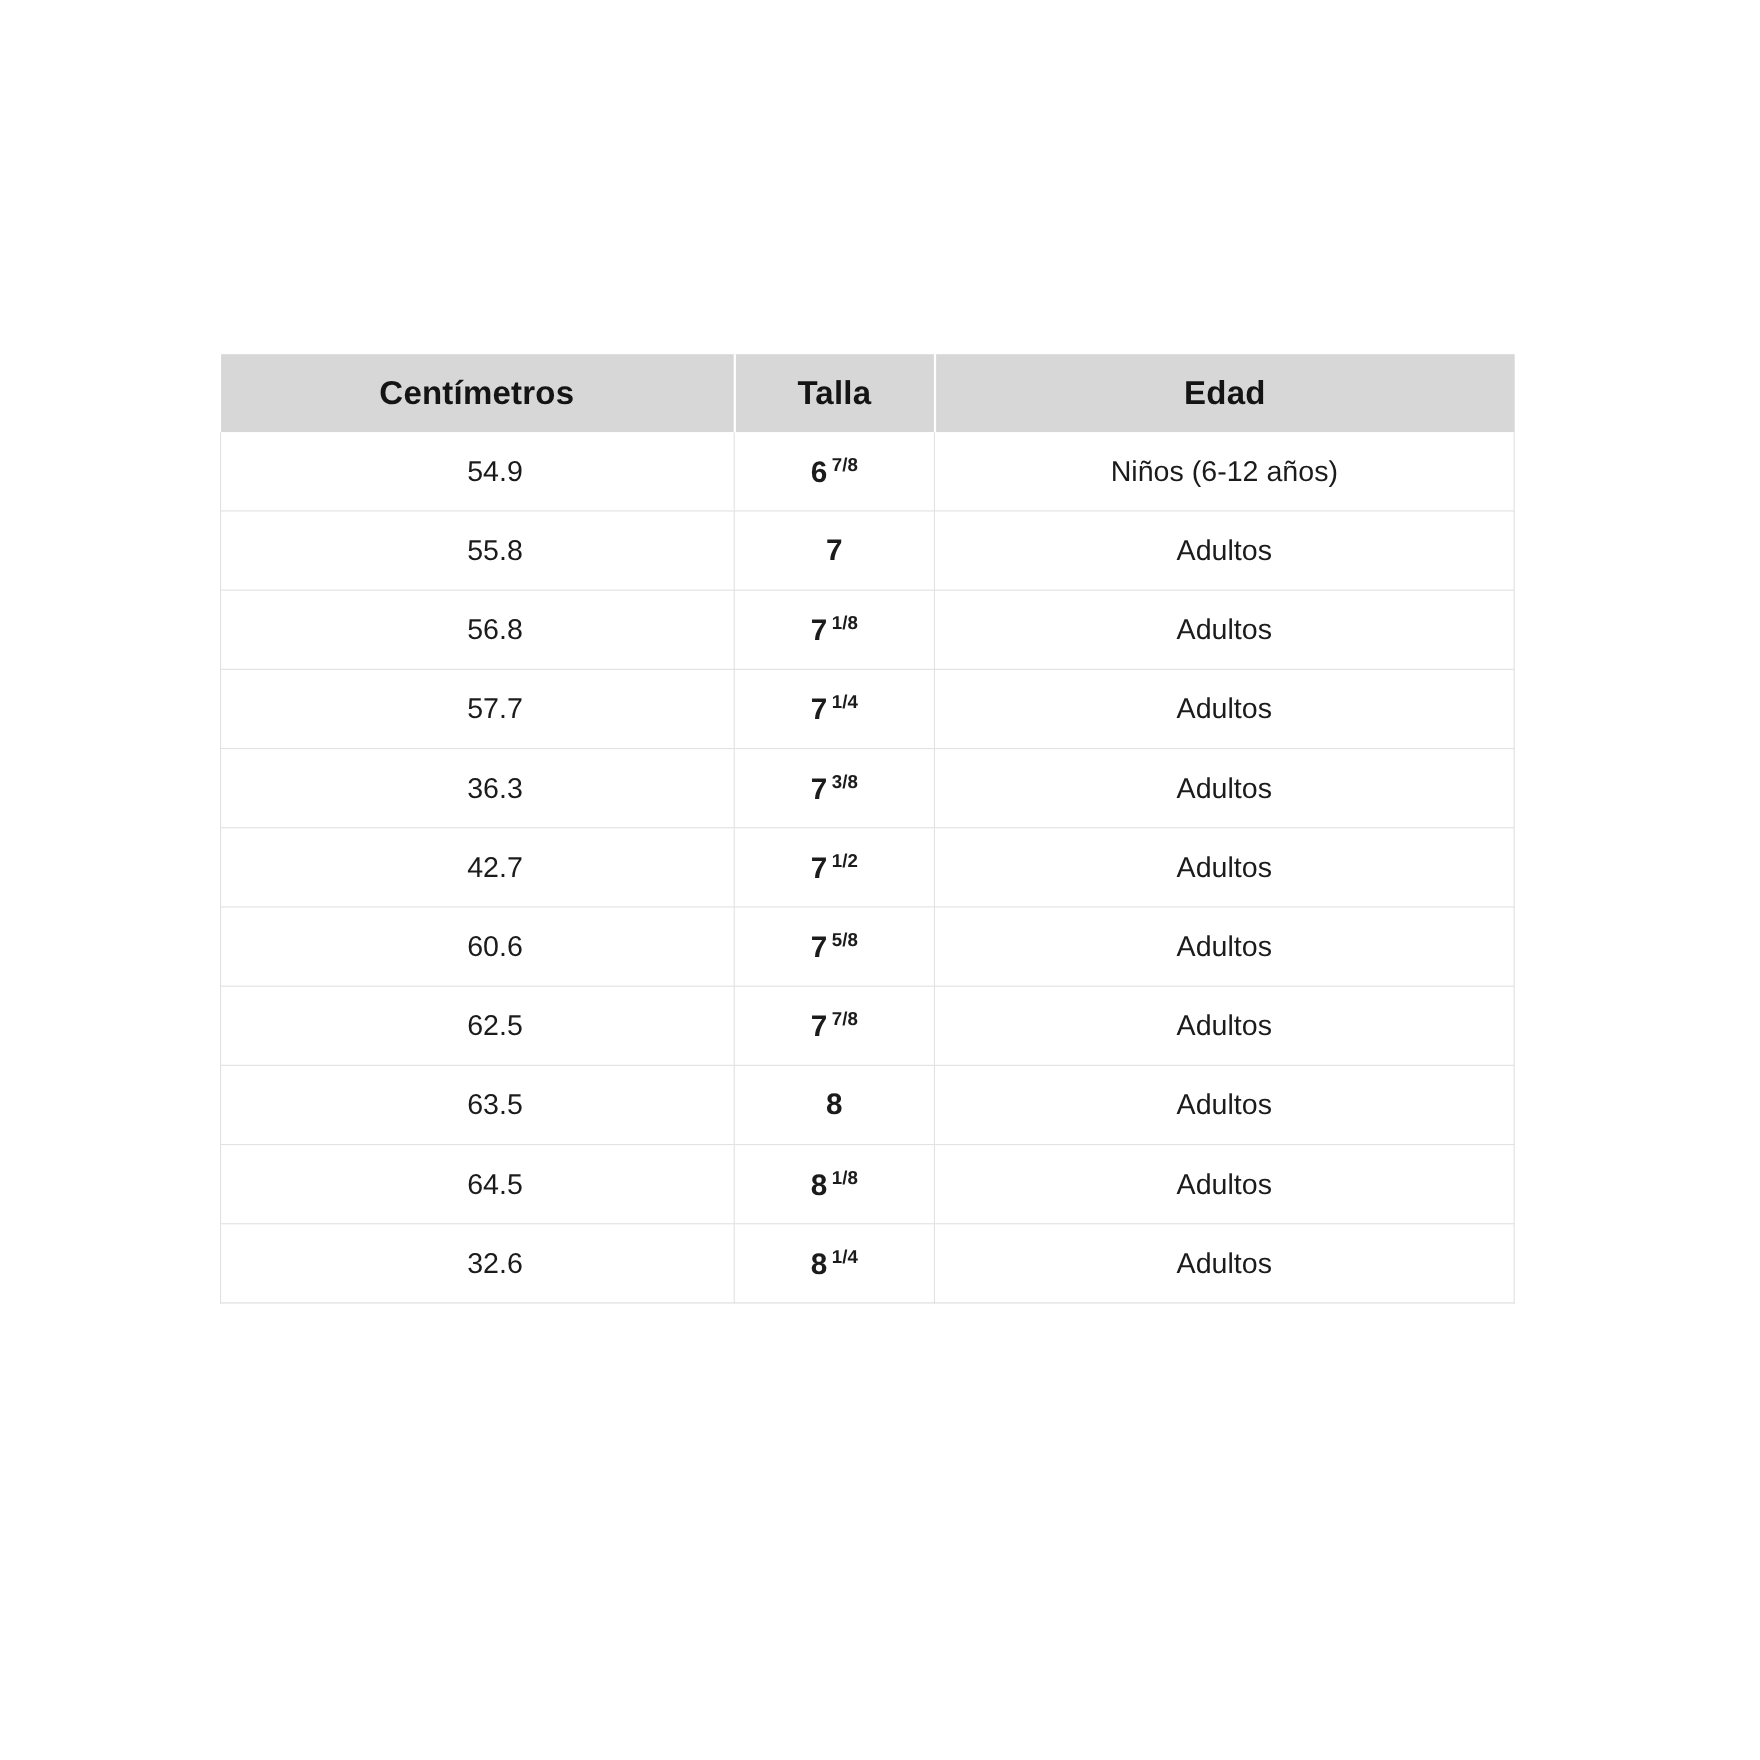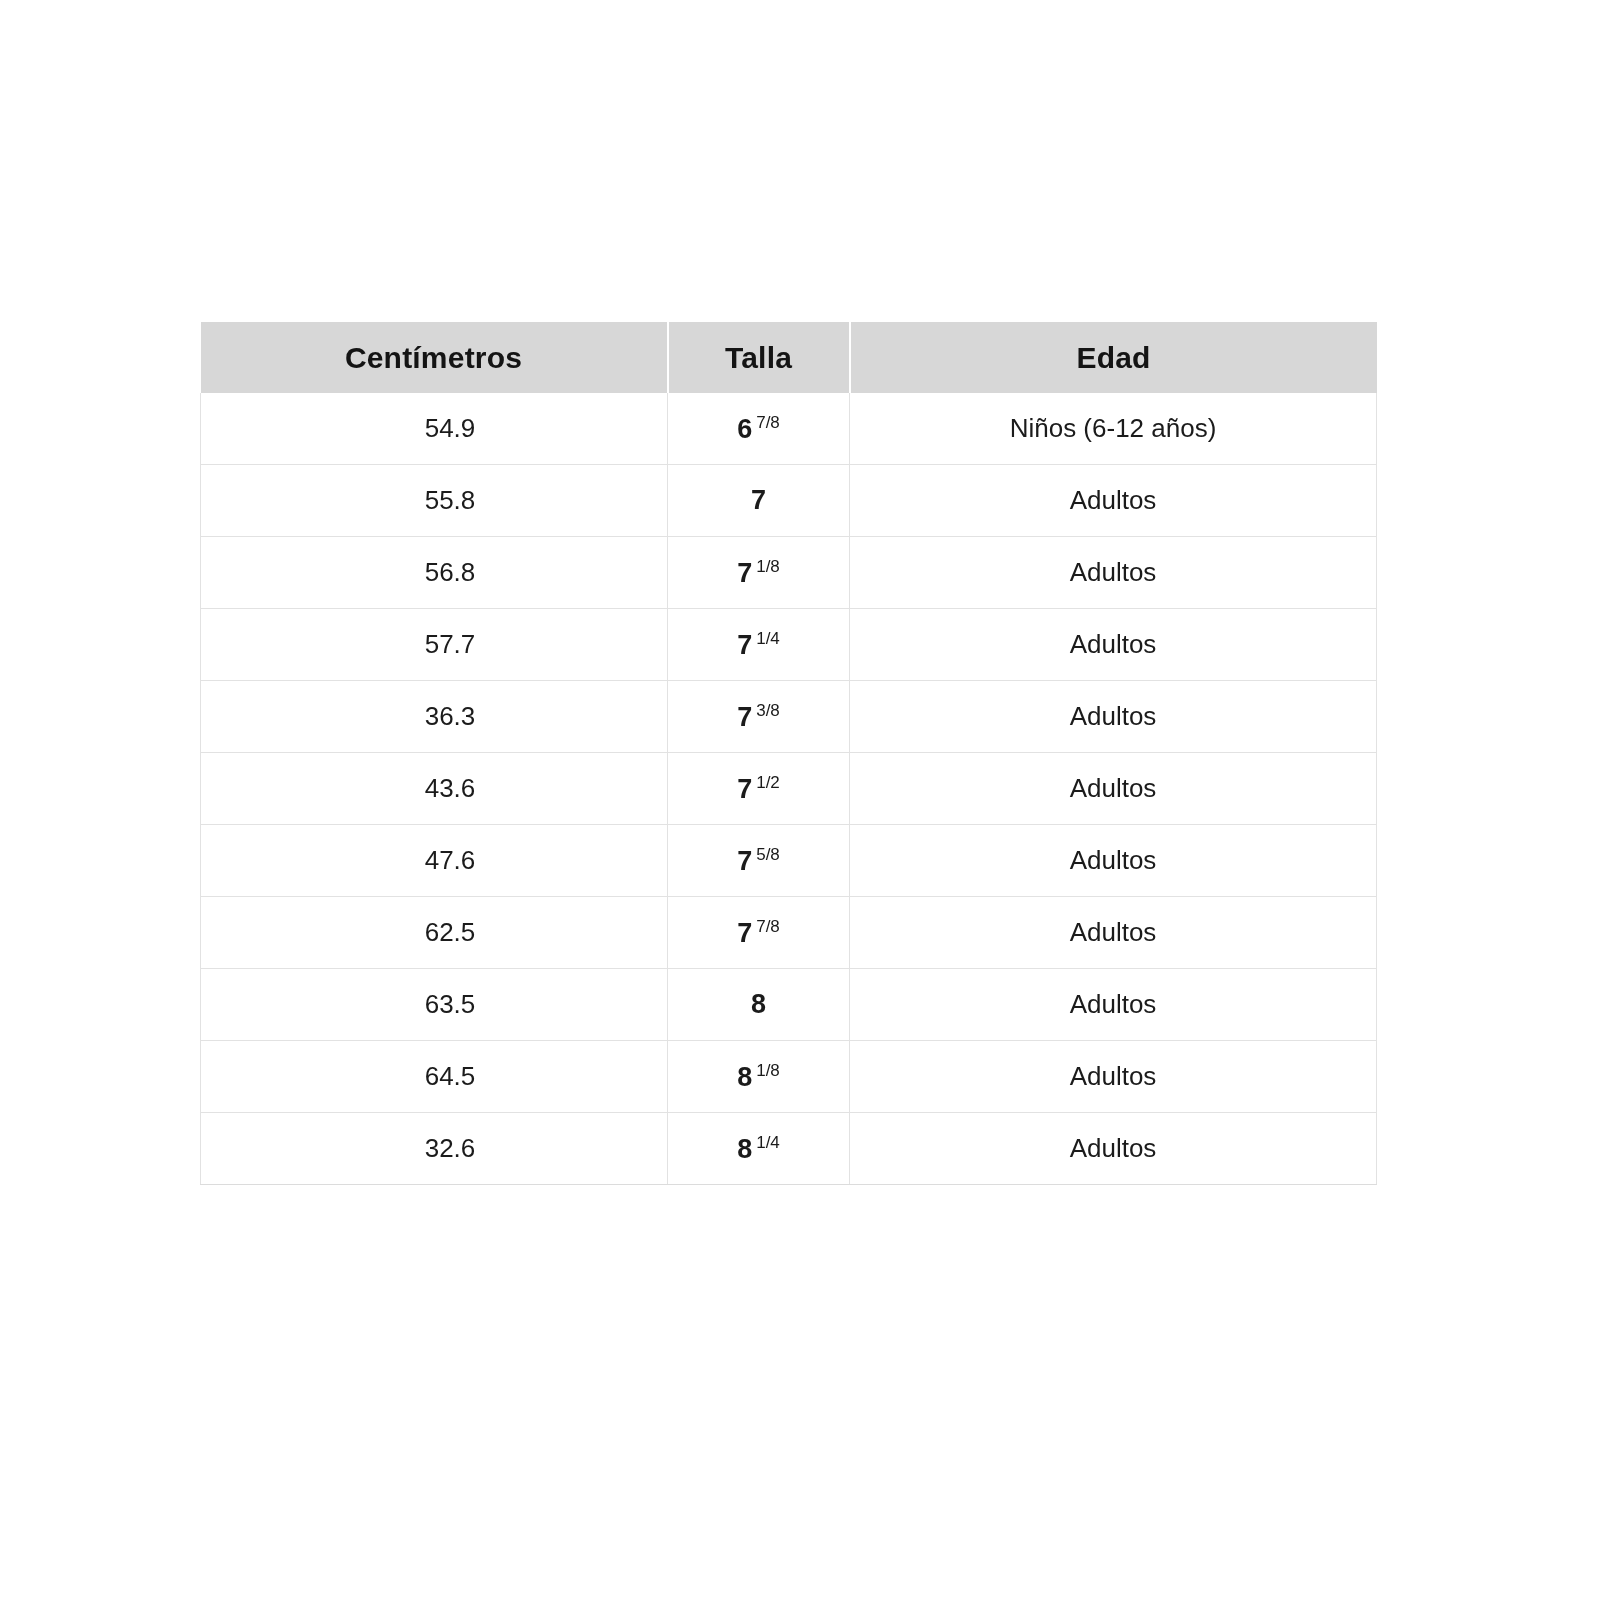--- a/index.html
+++ b/index.html
@@ -81,21 +81,21 @@
   }
   .size-table tbody td.cell-edad {
     border-right: 1px solid #e2e2e2;
   }
 
   .talla-whole {
     font-weight: bold;
   }
   .talla-frac {
     font-size: 17px;
-    font-weight: normal;
+    font-weight: bold;
     vertical-align: super;
     margin-left: 4px;
     letter-spacing: 0px;
   }
 </style>
 </head>
 <body>
 
 <div class="page">
 
@@ -132,26 +132,26 @@
           <td class="cell-cm">57.7</td>
           <td class="cell-talla"><span class="talla-whole">7</span><span class="talla-frac">1/4</span></td>
           <td class="cell-edad">Adultos</td>
         </tr>
         <tr>
           <td class="cell-cm">36.3</td>
           <td class="cell-talla"><span class="talla-whole">7</span><span class="talla-frac">3/8</span></td>
           <td class="cell-edad">Adultos</td>
         </tr>
         <tr>
-          <td class="cell-cm">43.6</td>
+          <td class="cell-cm">42.7</td>
           <td class="cell-talla"><span class="talla-whole">7</span><span class="talla-frac">1/2</span></td>
           <td class="cell-edad">Adultos</td>
         </tr>
         <tr>
-          <td class="cell-cm">47.6</td>
+          <td class="cell-cm">60.6</td>
           <td class="cell-talla"><span class="talla-whole">7</span><span class="talla-frac">5/8</span></td>
           <td class="cell-edad">Adultos</td>
         </tr>
         <tr>
           <td class="cell-cm">62.5</td>
           <td class="cell-talla"><span class="talla-whole">7</span><span class="talla-frac">7/8</span></td>
           <td class="cell-edad">Adultos</td>
         </tr>
         <tr>
           <td class="cell-cm">63.5</td>

